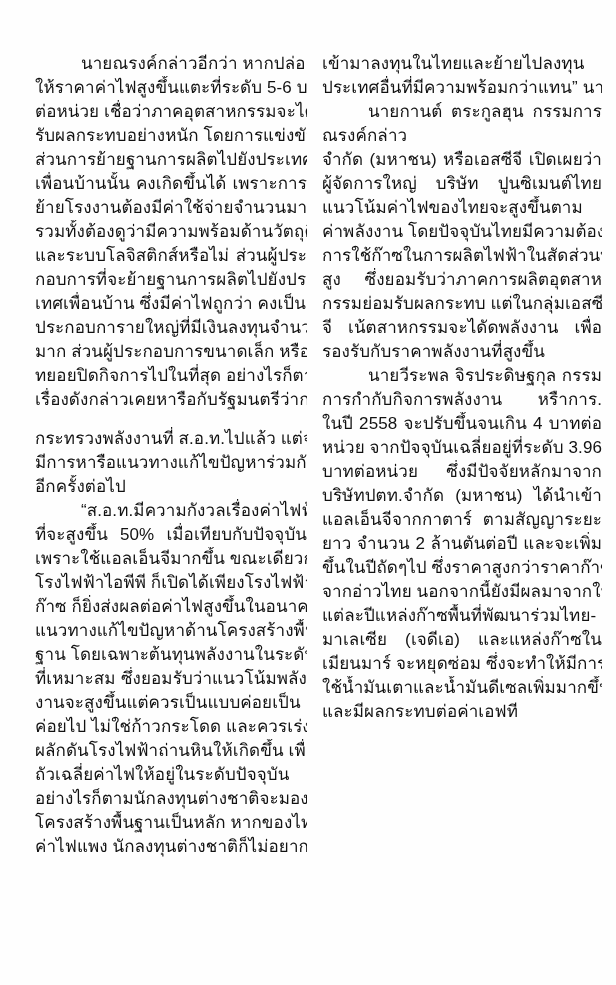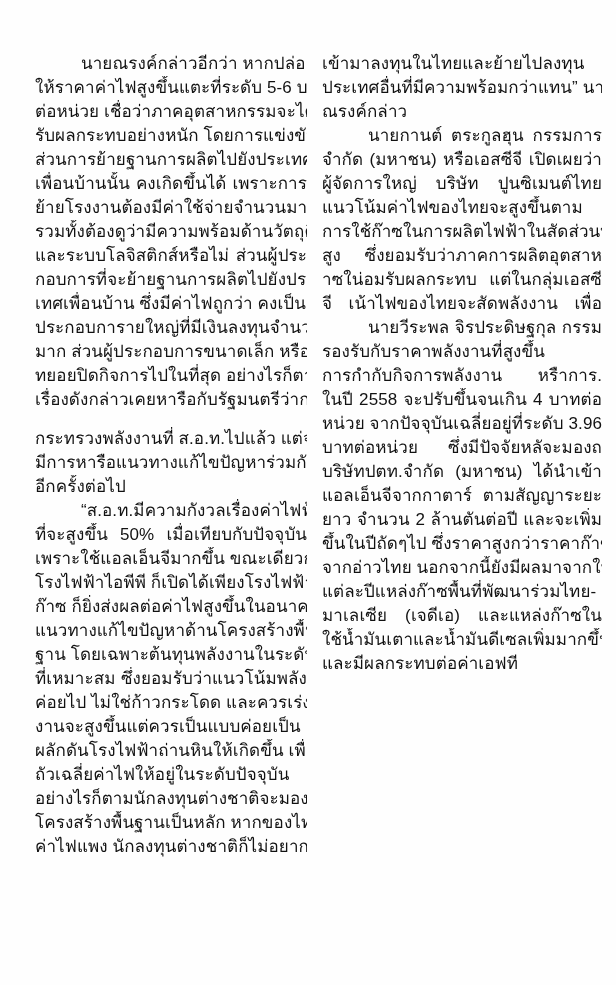--- a/index.html
+++ b/index.html
@@ -70,49 +70,51 @@
       <div class="line">มีการหารือแนวทางแก้ไขปัญหาร่วมกัน</div>
       <div class="line end">อีกครั้งต่อไป</div>
       <div class="line indent">“ส.อ.ท.มีความกังวลเรื่องค่าไฟฟ้า</div>
       <div class="line">ที่จะสูงขึ้น 50% เมื่อเทียบกับปัจจุบัน</div>
       <div class="line">เพราะใช้แอลเอ็นจีมากขึ้น ขณะเดียวกัน</div>
       <div class="line">โรงไฟฟ้าไอพีพี ก็เปิดได้เพียงโรงไฟฟ้า</div>
       <div class="line">ก๊าซ ก็ยิ่งส่งผลต่อค่าไฟสูงขึ้นในอนาคต</div>
       <div class="line">แนวทางแก้ไขปัญหาด้านโครงสร้างพื้น</div>
       <div class="line">ฐาน โดยเฉพาะต้นทุนพลังงานในระดับ</div>
       <div class="line">ที่เหมาะสม ซึ่งยอมรับว่าแนวโน้มพลัง</div>
+      <div class="line">งานจะสูงขึ้นแต่ควรเป็นแบบค่อยเป็น</div>
       <div class="line">ค่อยไป ไม่ใช่ก้าวกระโดด และควรเร่ง</div>
-      <div class="line">งานจะสูงขึ้นแต่ควรเป็นแบบค่อยเป็น</div>
       <div class="line">ผลักดันโรงไฟฟ้าถ่านหินให้เกิดขึ้น เพื่อ</div>
       <div class="line">ถัวเฉลี่ยค่าไฟให้อยู่ในระดับปัจจุบัน</div>
       <div class="line">อย่างไรก็ตามนักลงทุนต่างชาติจะมองถึง</div>
       <div class="line">โครงสร้างพื้นฐานเป็นหลัก หากของไทย</div>
       <div class="line">ค่าไฟแพง นักลงทุนต่างชาติก็ไม่อยาก</div>
     </div>
   <div class="column right">
       <div class="line">เข้ามาลงทุนในไทยและย้ายไปลงทุน</div>
       <div class="line">ประเทศอื่นที่มีความพร้อมกว่าแทน” นาย</div>
+      <div class="line indent">นายกานต์ ตระกูลฮุน กรรมการ</div>
       <div class="line end">ณรงค์กล่าว</div>
-      <div class="line indent">นายกานต์ ตระกูลฮุน กรรมการ</div>
       <div class="line">จำกัด (มหาชน) หรือเอสซีจี เปิดเผยว่า</div>
       <div class="line">ผู้จัดการใหญ่ บริษัท ปูนซิเมนต์ไทย</div>
       <div class="line">แนวโน้มค่าไฟของไทยจะสูงขึ้นตาม</div>
+      <div class="line">ค่าพลังงาน โดยปัจจุบันไทยมีความต้อง</div>
       <div class="line">การใช้ก๊าซในการผลิตไฟฟ้าในสัดส่วนที่</div>
       <div class="line">สูง ซึ่งยอมรับว่าภาคการผลิตอุตสาห</div>
-      <div class="line">าซใน่อมรับผลกระทบ แต่ในกลุ่มเอสซี</div>
-      <div class="line">จี เน้าไฟของไทยจะสัดพลังงาน เพื่อ</div>
+      <div class="line">กรรมย่อมรับผลกระทบ แต่ในกลุ่มเอสซี</div>
+      <div class="line">จี เน้ตสาหกรรมจะไดัดพลังงาน เพื่อ</div>
+      <div class="line end">รองรับกับราคาพลังงานที่สูงขึ้น</div>
       <div class="line indent">นายวีระพล จิรประดิษฐกุล กรรม</div>
-      <div class="line end">รองรับกับราคาพลังงานที่สูงขึ้น</div>
       <div class="line">การกำกับกิจการพลังงาน หรืาการ.</div>
       <div class="line">ในปี 2558 จะปรับขึ้นจนเกิน 4 บาทต่อ</div>
       <div class="line">หน่วย จากปัจจุบันเฉลี่ยอยู่ที่ระดับ 3.96</div>
-      <div class="line">บาทต่อหน่วย ซึ่งมีปัจจัยหลัจะมองถ</div>
+      <div class="line">บาทต่อหน่วย ซึ่งมีปัจจัยหลักมาจาก</div>
       <div class="line">บริษัทปตท.จำกัด (มหาชน) ได้นำเข้า</div>
       <div class="line">แอลเอ็นจีจากกาตาร์ ตามสัญญาระยะ</div>
       <div class="line">ยาว จำนวน 2 ล้านตันต่อปี และจะเพิ่ม</div>
       <div class="line">ขึ้นในปีถัดๆไป ซึ่งราคาสูงกว่าราคาก๊าซ</div>
       <div class="line">จากอ่าวไทย นอกจากนี้ยังมีผลมาจากใน</div>
       <div class="line">แต่ละปีแหล่งก๊าซพื้นที่พัฒนาร่วมไทย-</div>
       <div class="line">มาเลเซีย (เจดีเอ) และแหล่งก๊าซใน</div>
+      <div class="line">เมียนมาร์ จะหยุดซ่อม ซึ่งจะทำให้มีการ</div>
       <div class="line">ใช้น้ำมันเตาและน้ำมันดีเซลเพิ่มมากขึ้น</div>
       <div class="line end">และมีผลกระทบต่อค่าเอฟที</div>
     </div>
 </div>
 
 </body></html>

